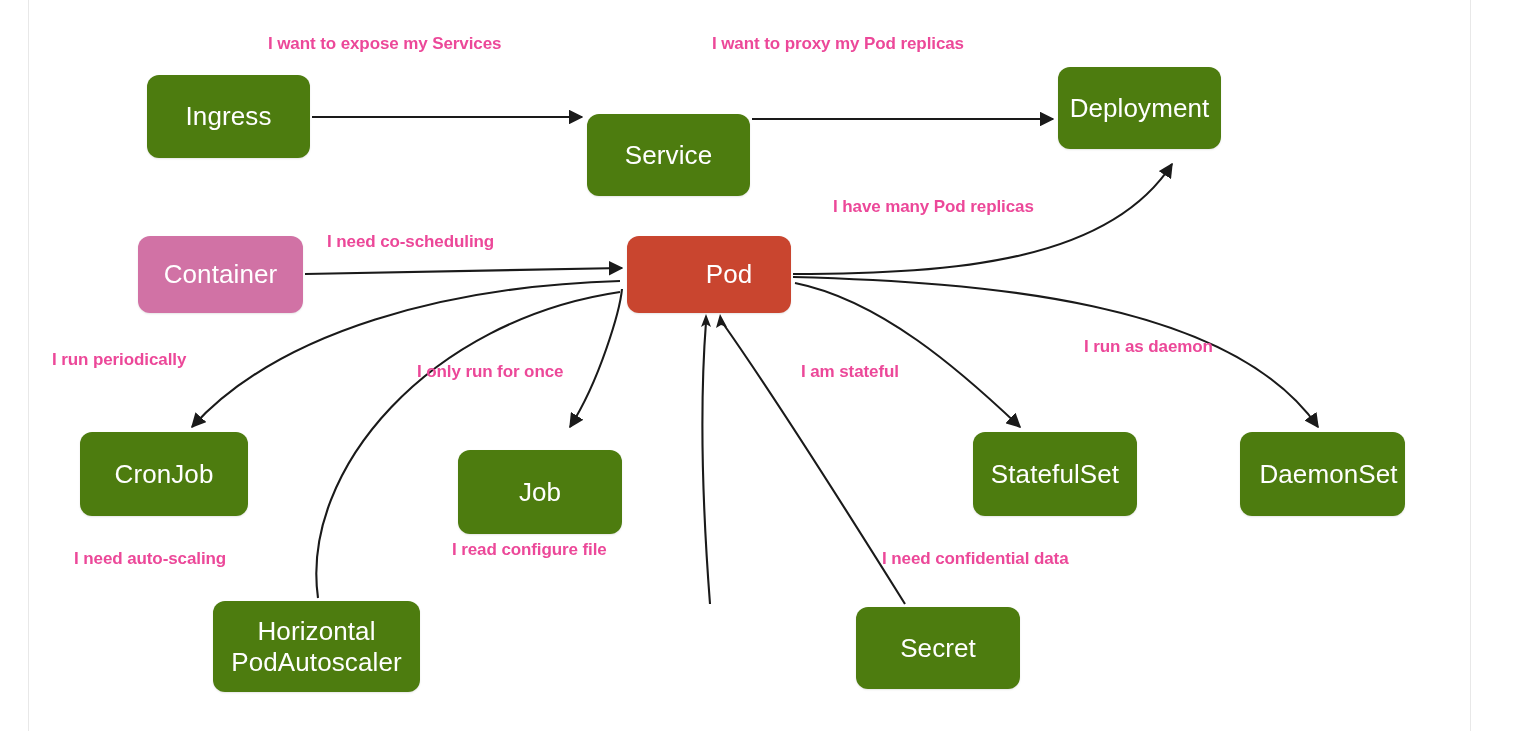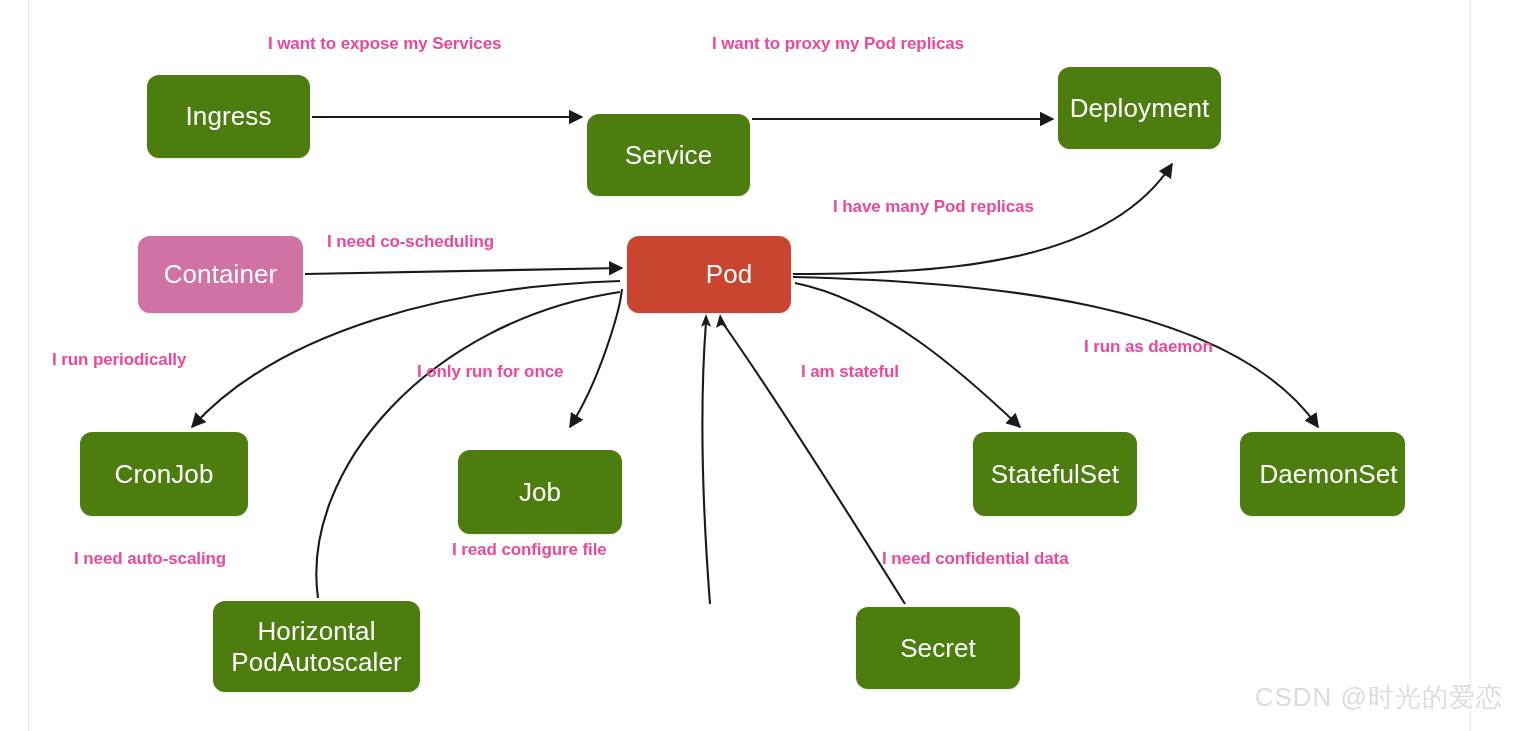--- a/index.html
+++ b/index.html
@@ -138,14 +138,13 @@
   <div class="elabel" style="left:327px;  top:232px;">I need co-scheduling</div>
   <div class="elabel" style="left:833px;  top:197px;">I have many Pod replicas</div>
   <div class="elabel" style="left:52px;   top:350px;">I run periodically</div>
   <div class="elabel" style="left:417px;  top:362px;">I only run for once</div>
   <div class="elabel" style="left:801px;  top:362px;">I am stateful</div>
   <div class="elabel" style="left:1084px; top:337px;">I run as daemon</div>
   <div class="elabel" style="left:74px;   top:549px;">I need auto-scaling</div>
   <div class="elabel" style="left:452px;  top:540px;">I read configure file</div>
   <div class="elabel" style="left:882px;  top:549px;">I need confidential data</div>
 
-  <div class="watermark">CSDN @时光的爱恋</div>
 </div>
 
 </body></html>

